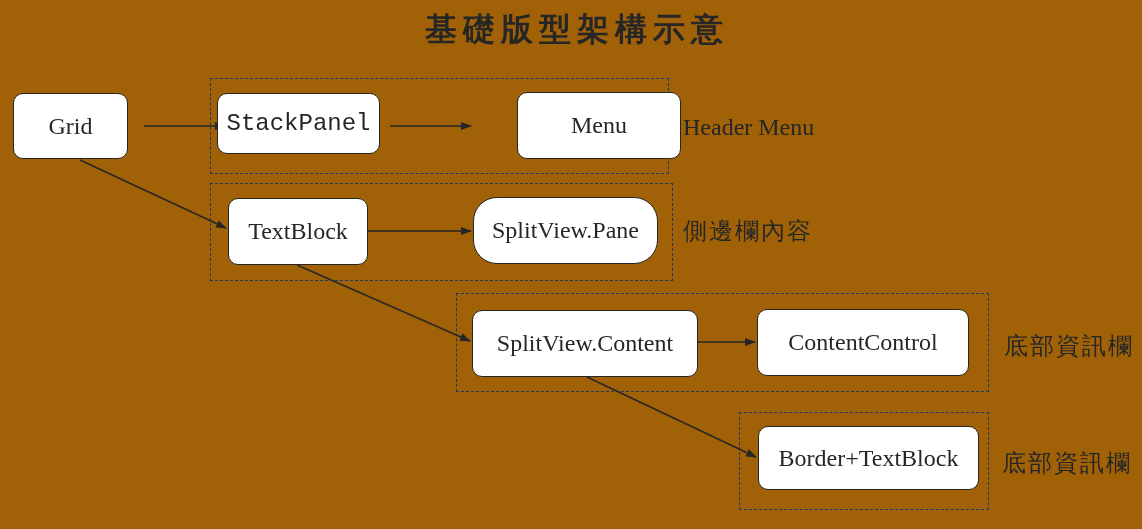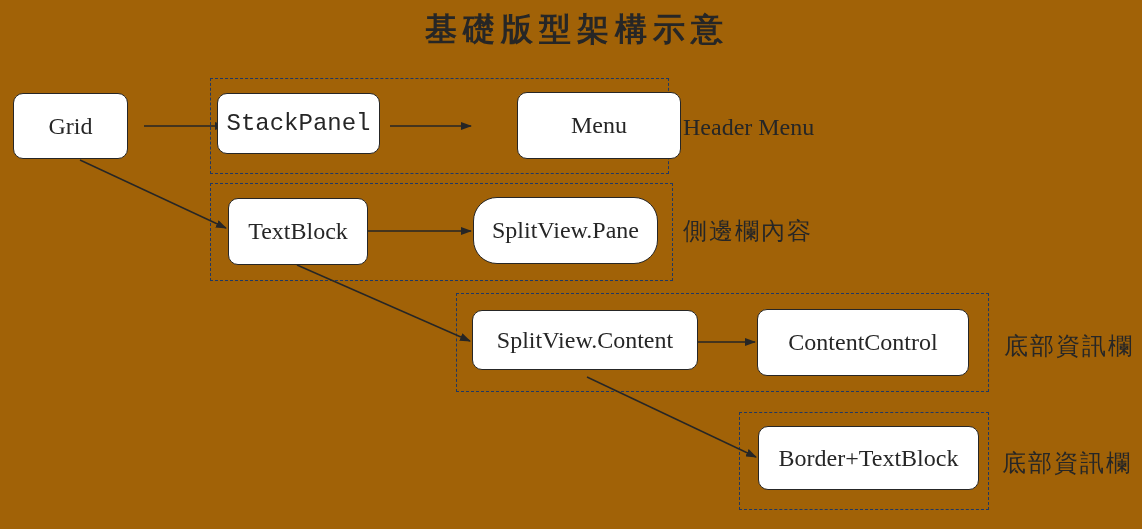--- a/index.html
+++ b/index.html
@@ -43,21 +43,21 @@
     justify-content: center;
     font-size: 24px;
     white-space: nowrap;
     box-sizing: border-box;
   }
   .n-grid              { left:  13px; top:  93px; width: 115px; height: 66px; }
   .n-stackpanel        { left: 217px; top:  93px; width: 163px; height: 61px; font-family: Liberation Mono, monospace; }
   .n-menu              { left: 473px; top:  92px; width: 164px; height: 67px; margin-left: 44px; }
   .n-splitview         { left: 228px; top: 198px; width: 140px; height: 67px; }
   .n-splitview-pane    { left: 473px; top: 197px; width: 185px; height: 67px; border-radius: 24px; }
-  .n-splitview-content { left: 472px; top: 310px; width: 226px; height: 60px; }
+  .n-splitview-content { left: 472px; top: 310px; width: 226px; height: 67px; }
   .n-contentcontrol    { left: 757px; top: 309px; width: 212px; height: 67px; }
   .n-border-textblock  { left: 758px; top: 426px; width: 221px; height: 64px; }
   .annotation {
     position: absolute;
     font-size: 24px;
     line-height: 28px;
     white-space: nowrap;
   }
   .annotation.cjk { letter-spacing: 2px; }
   .a-header  { left: 683px; top: 113px; }

